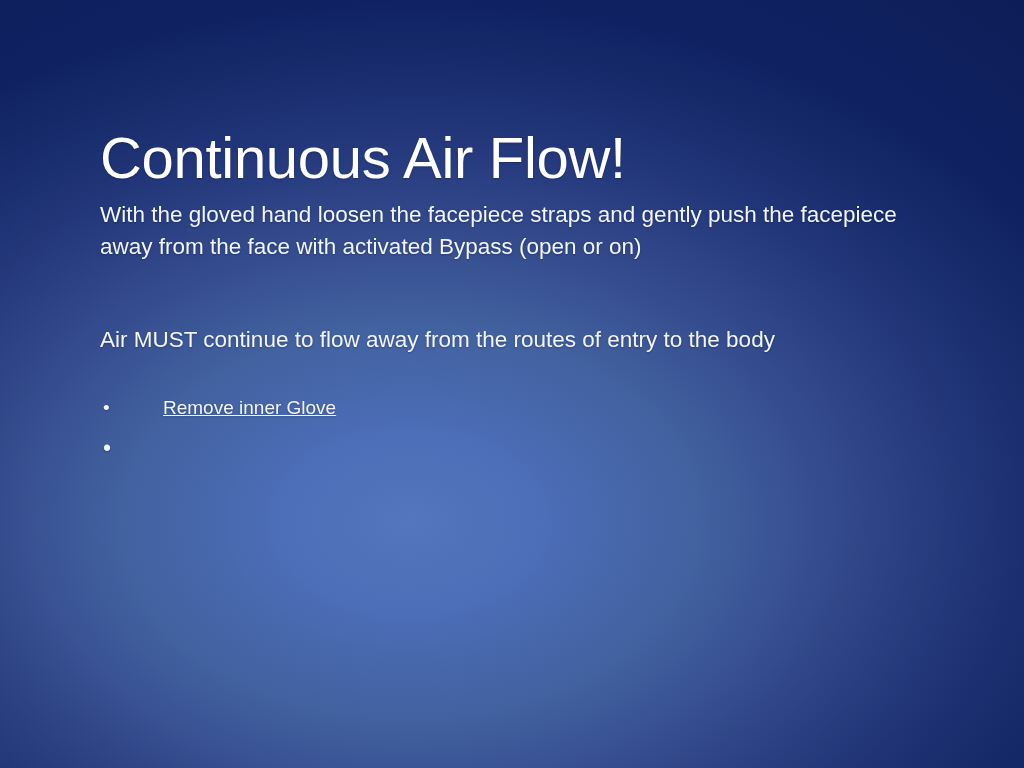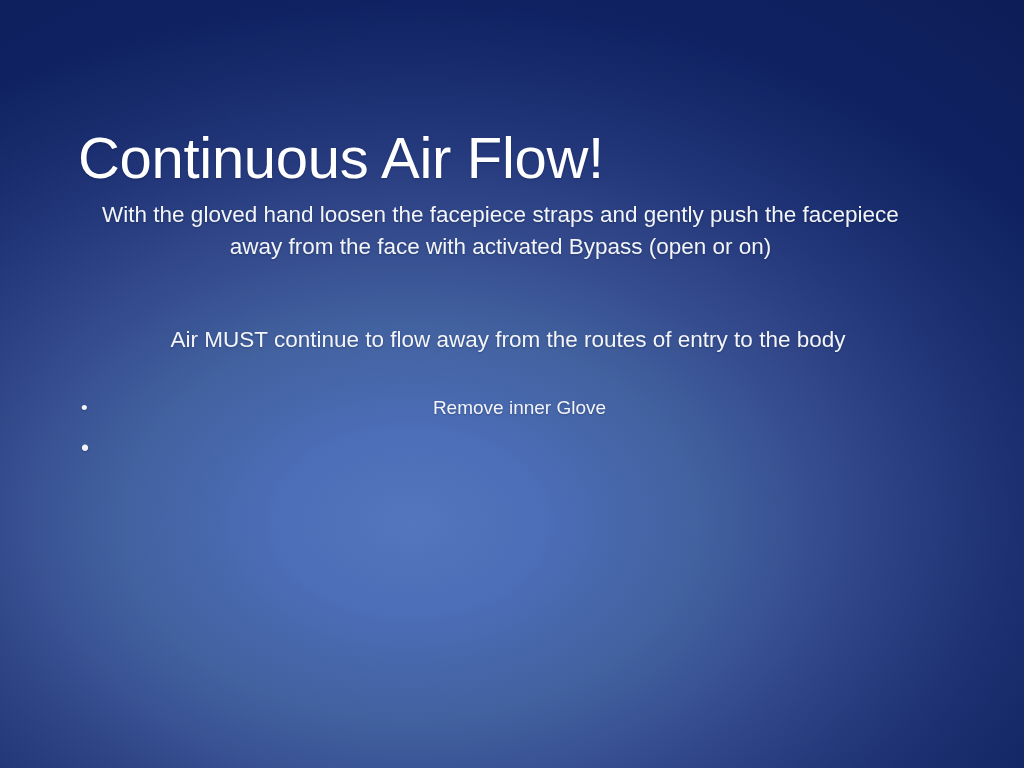--- a/index.html
+++ b/index.html
@@ -38,25 +38,24 @@
     pointer-events: none;
     background-image:
       radial-gradient(ellipse 1000px 760px at 42% 64%,
         rgba(0,0,0,0) 40%,
         rgba(6,18,60,0.18) 72%,
         rgba(4,14,52,0.46) 100%);
   }
 
   .content {
     position: absolute;
-    left: 78px;
+    left: 100px;
     top: 0;
     width: 880px;
     height: 768px;
-    text-align: center;
   }
 
   .slide-title {
     position: absolute;
     left: 0;
     top: 86px;
     font-size: 58px;
     line-height: 66px;
     font-weight: 300;
     letter-spacing: -0.3px;
@@ -106,20 +105,21 @@
   .bullet-marker {
     position: absolute;
     left: 3px;
     display: inline-block;
     color: #f2f3f7;
   }
 
   .bullet-text {
     display: inline-block;
     margin-left: 63px;
+    text-decoration: underline;
   }
 
   .bullet-item-small {
     font-size: 19px;
     line-height: 27px;
     margin-bottom: 8px;
   }
 
   .bullet-item-small .bullet-marker {
     font-size: 19px;

